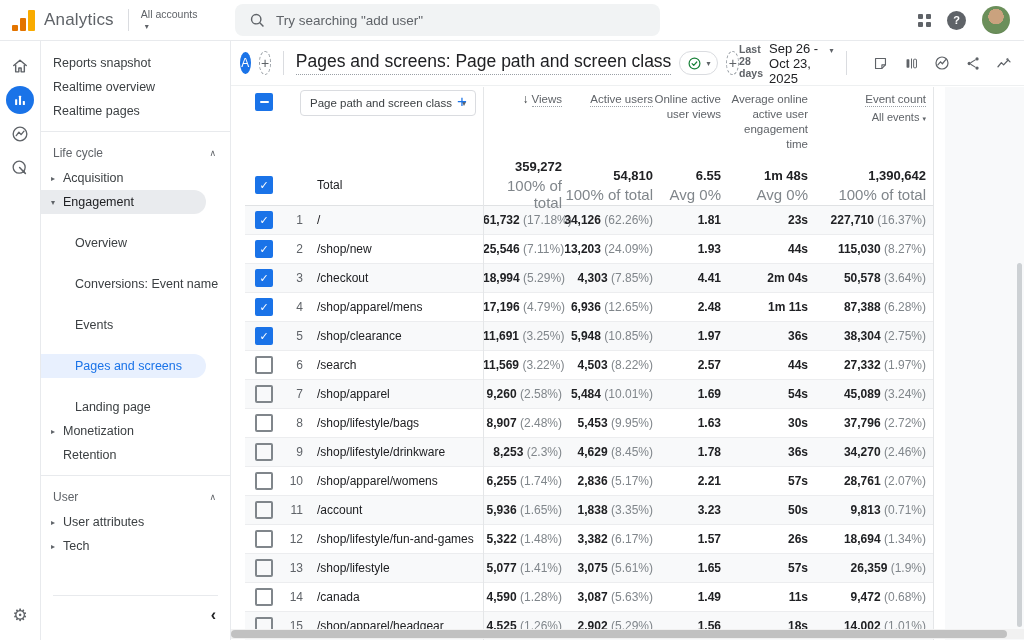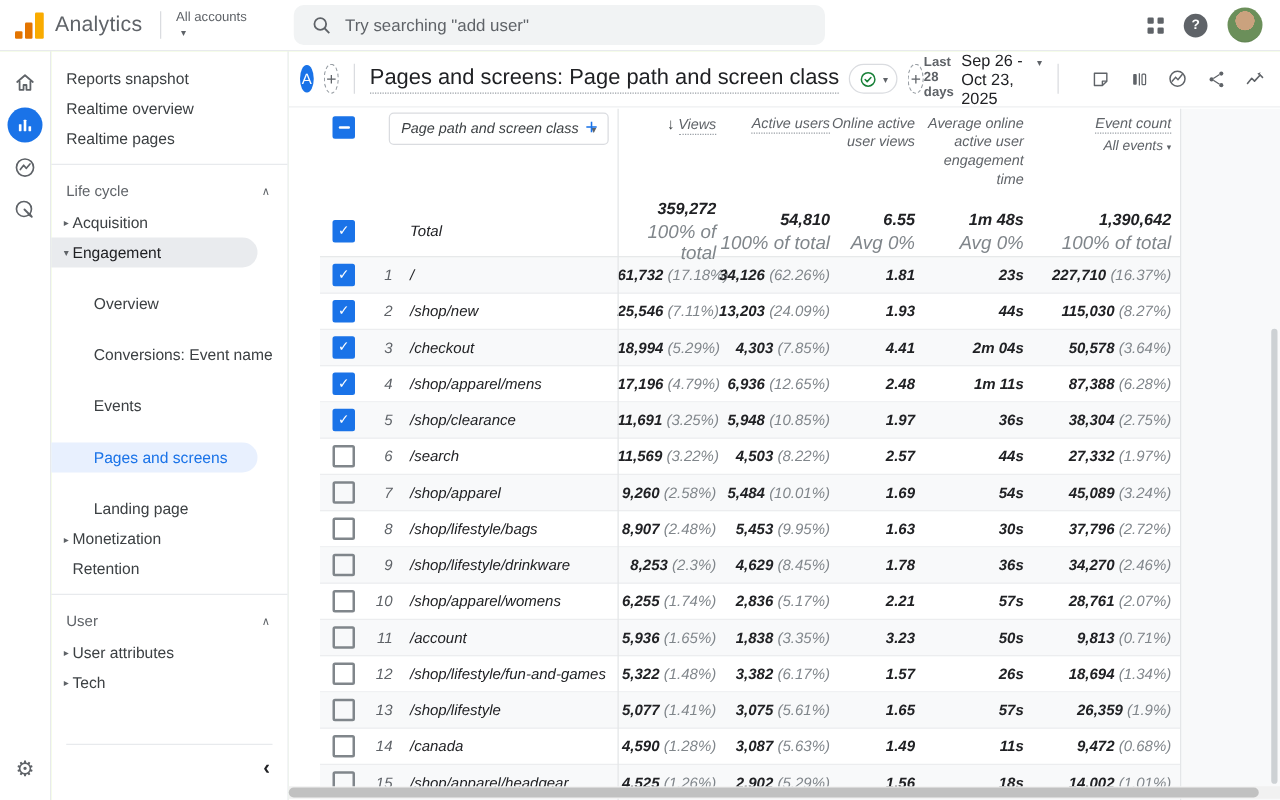--- a/index.html
+++ b/index.html
@@ -1,16 +1,16 @@
 <!DOCTYPE html>
 <html><head>
 <meta charset="utf-8">
 <style>
   html,body{margin:0;padding:0;background:#fff;}
-  .app{position:relative;width:1024px;height:640px;overflow:hidden;background:#bef264;
+  .app{position:relative;width:1024px;height:640px;overflow:hidden;background:#0c4a6e;
        font-family:"Liberation Sans","DejaVu Sans",sans-serif;color:#202124;}
   
   .topbar{position:absolute;top:0;left:0;width:1024px;height:40px;background:#fff;
           border-bottom:1px solid #e8eaed;display:flex;align-items:center;}
   .logo{display:flex;align-items:flex-end;gap:2px;margin-left:12px;height:22px;}
   .logo .b1{width:6px;height:6px;background:#e37400;border-radius:1px;}
   .logo .b2{width:6px;height:13px;background:#e37400;border-radius:1px;}
   .logo .b3{width:7px;height:21px;background:#f9ab00;border-radius:1px;}
   .appname{font-size:17px;color:#5f6368;margin-left:9px;letter-spacing:.2px;}
   .tb-div{width:1px;height:22px;background:#dadce0;margin:0 12px 0 14px;}
@@ -33,21 +33,21 @@
   .rail .ric{width:40px;height:34px;display:flex;align-items:center;justify-content:center;cursor:pointer;}
   .ric.sel .blue-circle{width:28px;height:28px;border-radius:50%;background:#1a73e8;display:flex;align-items:center;justify-content:center;}
   .gear{position:absolute;left:0;bottom:14px;width:40px;text-align:center;font-size:17px;color:#5f6368;cursor:pointer;}
   
   .sidebar{position:absolute;top:41px;left:41px;width:189px;height:599px;border-right:1px solid #e8eaed;background:#fff;}
   .nav{padding-top:10px;}
   .nav-item{height:24px;display:flex;align-items:center;font-size:12.5px;color:#3c4043;cursor:pointer;position:relative;}
   .t-link{padding-left:12px;}
   .t-section{padding-left:12px;padding-right:14px;color:#5f6368;font-size:12px;justify-content:space-between;height:26px;}
   .t-parent{padding-left:7px;}
-  .t-parent .nav-label{}
+  .t-parent .nav-label{margin-left:5px;}
   .t-child{padding-left:34px;margin-top:17px;}
   .nav-arrow{width:10px;font-size:8px;color:#5f6368;text-align:center;}
   .nav-chev{font-size:9px;color:#5f6368;}
   .nav-item.active{background:#e9ebee;border-radius:0 16px 16px 0;margin-right:24px;color:#202124;}
   .nav-item.selected{background:#e8f0fe;border-radius:0 16px 16px 0;margin-right:24px;}
   .nav-item.selected .nav-label{color:#1a73e8;}
   .nav-divider{height:1px;background:#e8eaed;margin:8px 0 8px 0;}
   .collapse{position:absolute;right:14px;bottom:16px;font-size:16px;font-weight:bold;color:#202124;cursor:pointer;}
   .side-foot-div{position:absolute;left:12px;right:12px;bottom:44px;height:1px;background:#e8eaed;}
   
@@ -62,21 +62,21 @@
   .vpill{height:22px;border:1px solid #dadce0;border-radius:12px;display:flex;align-items:center;gap:4px;
          padding:0 7px;margin-left:8px;cursor:pointer;}
   .vpill .car{font-size:8px;color:#5f6368;}
   .dates{display:flex;align-items:baseline;margin-left:auto;cursor:pointer;}
   .dpreset{font-size:10.5px;font-weight:bold;color:#5f6368;}
   .drange{font-size:13px;color:#202124;}
   .dates .car{font-size:8px;color:#5f6368;}
   .rh-icons{display:flex;align-items:center;gap:11px;margin-left:12px;padding-right:10px;}
   .rh-icons .tool{width:20px;height:20px;display:flex;align-items:center;justify-content:center;cursor:pointer;}
   
-  .table{position:absolute;top:46px;left:25px;width:688px;font-style:italic;}
+  .table{position:absolute;top:46px;left:14px;width:688px;}
   .outside{position:absolute;top:46px;left:714px;width:79px;height:582px;background:#f8f9fa;}
   .vscroll{position:absolute;top:222px;right:2px;width:5px;height:364px;background:#cdd1d4;border-radius:3px;cursor:pointer;}
   .vline{position:absolute;top:0;left:238px;width:1px;height:582px;background:#e4e6e8;}
   .rline{position:absolute;top:0;left:688px;width:1px;height:582px;background:#e4e6e8;}
   .thead{position:relative;height:78px;}
   .cbx{width:14px;height:14px;border:2px solid #80868b;border-radius:2px;display:flex;align-items:center;justify-content:center;cursor:pointer;flex:none;}
   .cbx.on{background:#1a73e8;border-color:#1a73e8;}
   .cbx.on::after{content:"\2713";color:#fff;font-size:11px;font-weight:bold;line-height:1;}
   .cbx.ind{background:#1a73e8;border-color:#1a73e8;}
   .cbx.ind::after{content:"";width:9px;height:2px;background:#fff;border-radius:1px;}

